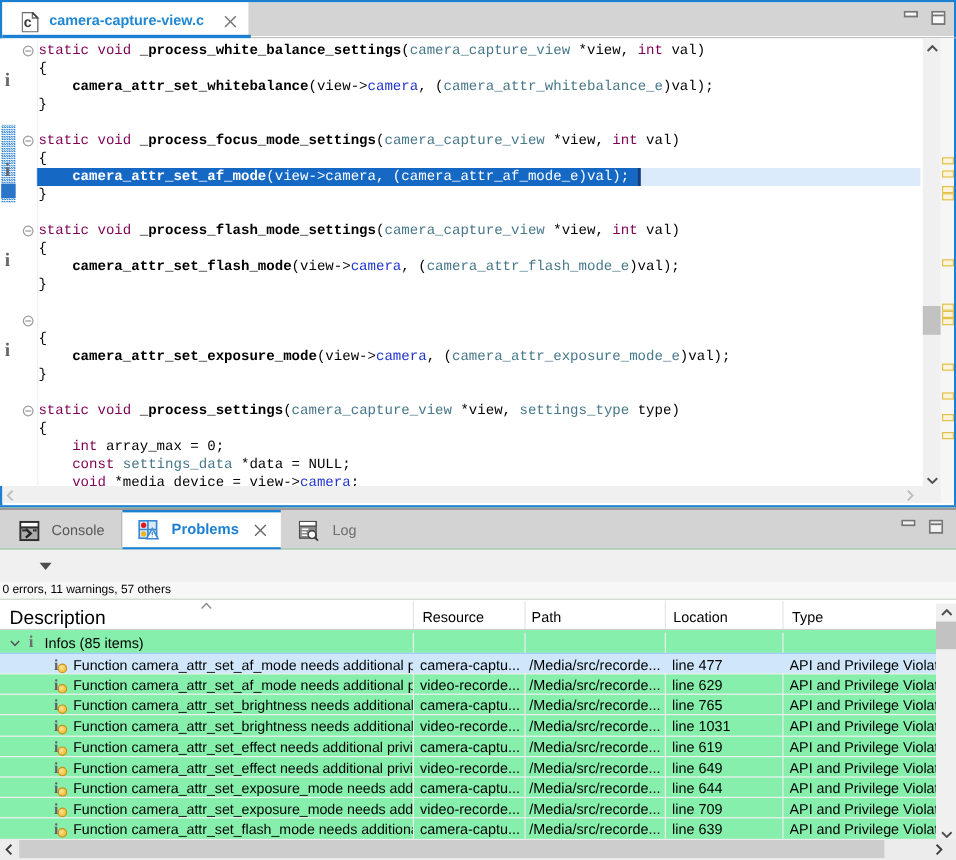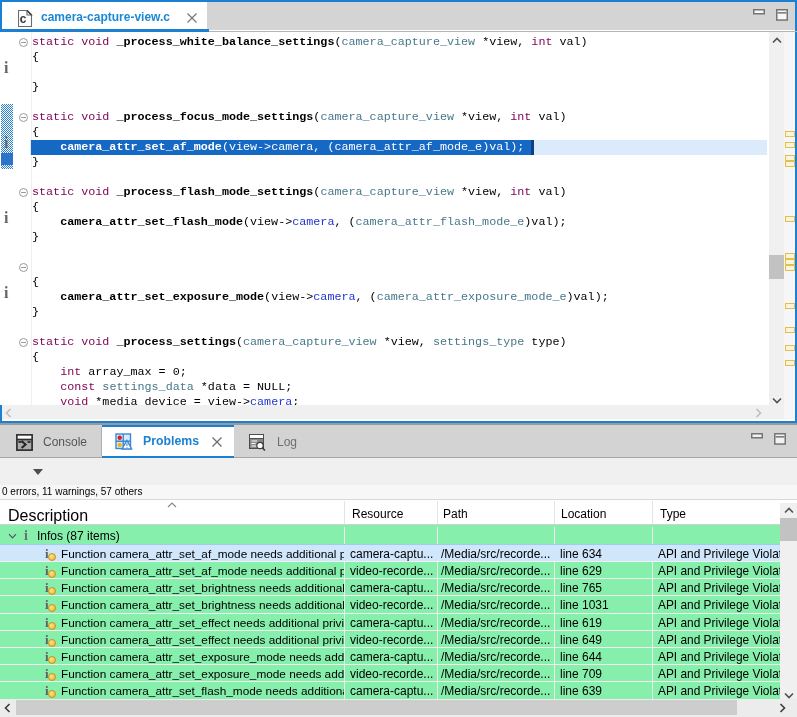--- a/index.html
+++ b/index.html
@@ -76,20 +76,21 @@
     <div class="fold" style="left:19px;top:231px;"></div>
     <div class="fold" style="left:19px;top:306px;"></div>
     <div class="abs" style="left:31px;top:0;width:1px;height:373px;background:#efefef;"></div>
 
     <div class="abs" style="left:30px;top:108px;width:737px;height:15px;background:#dcebfb;"></div>
     <div class="abs" style="left:31px;top:108px;width:500px;height:15px;background:#1568c4;"></div>
     <div class="abs" style="left:531px;top:108px;width:3px;height:15px;background:#0d3e86;"></div>
 
     <div class="code" style="left:32px;top:3px;"><span class="k">static void</span> <span class="f">_process_white_balance_settings</span>(<span class="t">camera_capture_view</span> *view, <span class="k">int</span> val)</div>
     <div class="code" style="left:32px;top:18px;">{</div>
+    <div class="code" style="left:32px;top:33px;">    <span class="f">camera_attr_set_whitebalance</span>(view-&gt;<span class="fl">camera</span>, (<span class="t">camera_attr_whitebalance_e</span>)val);</div>
     <div class="code" style="left:32px;top:48px;">}</div>
     <div class="code" style="left:32px;top:78px;"><span class="k">static void</span> <span class="f">_process_focus_mode_settings</span>(<span class="t">camera_capture_view</span> *view, <span class="k">int</span> val)</div>
     <div class="code" style="left:32px;top:93px;">{</div>
     <div class="code selline" style="left:32px;top:108px;">    <span class="f">camera_attr_set_af_mode</span>(view-&gt;<span class="fl">camera</span>, (<span class="t">camera_attr_af_mode_e</span>)val);</div>
     <div class="code" style="left:32px;top:123px;">}</div>
     <div class="code" style="left:32px;top:153px;"><span class="k">static void</span> <span class="f">_process_flash_mode_settings</span>(<span class="t">camera_capture_view</span> *view, <span class="k">int</span> val)</div>
     <div class="code" style="left:32px;top:168px;">{</div>
     <div class="code" style="left:32px;top:183px;">    <span class="f">camera_attr_set_flash_mode</span>(view-&gt;<span class="fl">camera</span>, (<span class="t">camera_attr_flash_mode_e</span>)val);</div>
     <div class="code" style="left:32px;top:198px;">}</div>
     <div class="code" style="left:32px;top:243px;">{</div>
@@ -212,29 +213,29 @@
 
     <div class="abs" style="left:344px;top:0;width:1px;height:172px;background:#ededed;"></div>
     <div class="abs" style="left:437px;top:0;width:1px;height:172px;background:#ededed;"></div>
     <div class="abs" style="left:554px;top:0;width:1px;height:172px;background:#ededed;"></div>
     <div class="abs" style="left:652px;top:0;width:1px;height:172px;background:#ededed;"></div>
   <div class="abs" style="left:0;top:0;width:780px;height:17px;">
         <svg class="abs" style="left:8px;top:5.5px;" width="9" height="6" viewBox="0 0 9 6">
           <path d="M1 1.2 L4.5 4.8 L8 1.2" stroke="#555555" stroke-width="1.2" fill="none"></path>
         </svg>
         <span class="abs" style="left:24px;top:1px;font-family:'Liberation Serif',serif;font-weight:bold;font-size:14px;color:#6e6e6e;">i</span>
-        <span class="abs" style="left:37px;top:2px;">Infos (87 items)</span>
+        <span class="abs" style="left:37px;top:2px;">Infos (85 items)</span>
       </div>
       <div class="abs" style="left:0;top:17.30px;width:780px;height:17.05px;background:#cfe6fb;border-top:1px solid #9fccf3;box-sizing:border-box;">
         <span class="abs" style="left:45px;top:1px;font-family:'Liberation Serif',serif;font-weight:bold;font-size:13px;color:#606060;">i</span>
         <span class="abs" style="left:47.5px;top:8px;width:6px;height:6px;border-radius:50%;background:radial-gradient(circle at 35% 35%,#fbe396,#eeb21c);border:0.5px solid #cc9212;"></span>
         <div class="abs" style="left:61px;top:2px;width:283px;overflow:hidden;white-space:nowrap;font-size:11.8px;">Function camera_attr_set_af_mode needs additional privileges</div>
         <div class="abs" style="left:350px;top:2px;white-space:nowrap;">camera-captu...</div>
         <div class="abs" style="left:441px;top:2px;white-space:nowrap;">/Media/src/recorde...</div>
-        <div class="abs" style="left:560px;top:2px;white-space:nowrap;">line 634</div>
+        <div class="abs" style="left:560px;top:2px;white-space:nowrap;">line 477</div>
         <div class="abs" style="left:658px;top:2px;width:122px;overflow:hidden;white-space:nowrap;font-size:11.9px;">API and Privilege Violation</div>
       </div>
       <div class="abs" style="left:0;top:34.35px;width:780px;height:17.05px;border-top:1px solid #f0f0f0;box-sizing:border-box;">
         <span class="abs" style="left:45px;top:1px;font-family:'Liberation Serif',serif;font-weight:bold;font-size:13px;color:#606060;">i</span>
         <span class="abs" style="left:47.5px;top:8px;width:6px;height:6px;border-radius:50%;background:radial-gradient(circle at 35% 35%,#fbe396,#eeb21c);border:0.5px solid #cc9212;"></span>
         <div class="abs" style="left:61px;top:2px;width:283px;overflow:hidden;white-space:nowrap;font-size:11.8px;">Function camera_attr_set_af_mode needs additional privileges</div>
         <div class="abs" style="left:350px;top:2px;white-space:nowrap;">video-recorde...</div>
         <div class="abs" style="left:441px;top:2px;white-space:nowrap;">/Media/src/recorde...</div>
         <div class="abs" style="left:560px;top:2px;white-space:nowrap;">line 629</div>
         <div class="abs" style="left:658px;top:2px;width:122px;overflow:hidden;white-space:nowrap;font-size:11.9px;">API and Privilege Violation</div>

